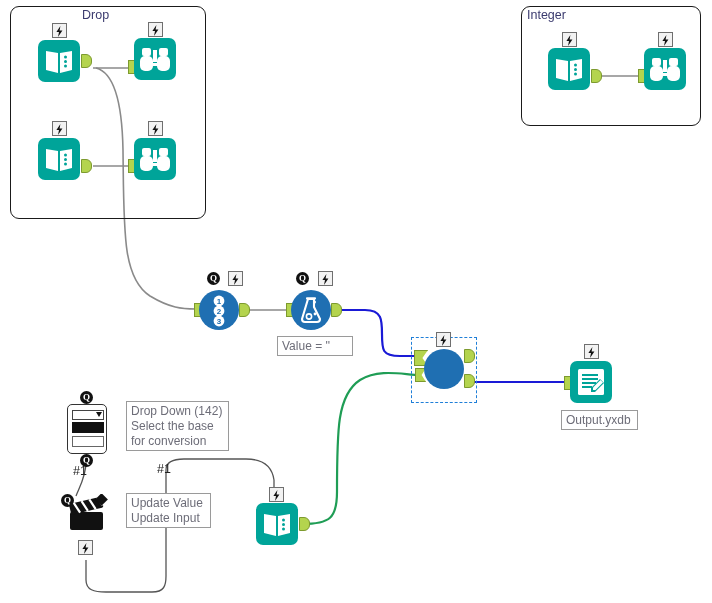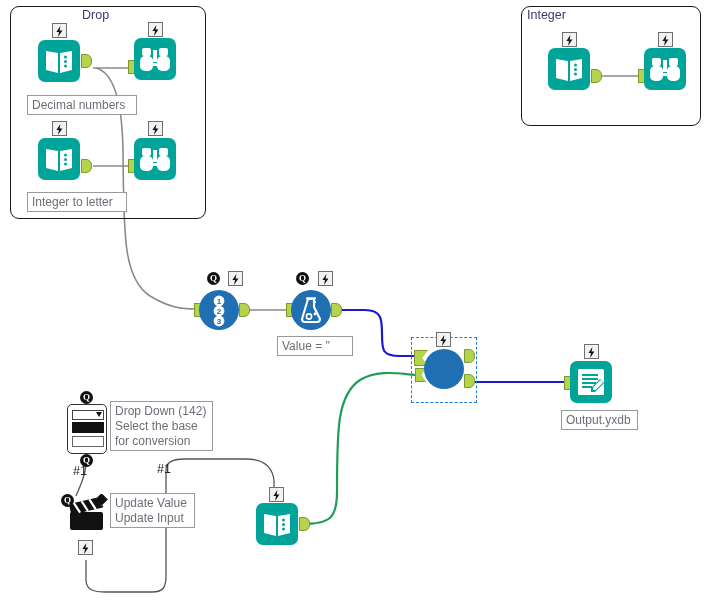--- a/index.html
+++ b/index.html
@@ -106,20 +106,21 @@
     background: #ffffff;
     color: #6d6d78;
     font-size: 12px;
     line-height: 15px;
     padding: 2px 4px;
     white-space: pre;
     box-sizing: border-box;
   }
   .annot.multiline {
     white-space: normal;
+    margin-left: 16px;
   }
   .hash-label {
     position: absolute;
     font-size: 12.5px;
     color: #222222;
     font-family: "Liberation Sans", sans-serif;
   }
   
   #wires, #wires-top {
     position: absolute;
@@ -199,21 +200,20 @@
         <rect x="8" y="10" width="9" height="8" rx="2" fill="#ffffff"></rect>
         <rect x="25" y="10" width="9" height="8" rx="2" fill="#ffffff"></rect>
         <rect x="19" y="12" width="4" height="12" fill="#ffffff"></rect>
         <rect x="6" y="18" width="13" height="15" rx="5" fill="#ffffff"></rect>
         <rect x="23" y="18" width="13" height="15" rx="5" fill="#ffffff"></rect>
         <rect x="19" y="25" width="4" height="3" fill="#ffffff"></rect>
       </svg>
     </div>
   </div>
 
-  <div class="annot" style="left:27px; top:95px; width:110px; height:20px;">Decimal numbers</div>
 
   <div class="tool" style="left:38px; top:138px;">
     <div class="badge-lightning" style="left:14px; top:-17px;">
       <svg width="13" height="13" viewBox="0 0 13 13">
           <path d="M7.4 1 L3.4 7 L6 7 L5 12 L9.4 5.6 L6.6 5.6 Z" fill="#111"></path>
         </svg>
     </div>
     <div class="teal-icon" style="left:0; top:0;">
       <svg width="42" height="42" viewBox="0 0 42 42">
         <path d="M8 11 L20 13 L20 33 L8 30 Z" fill="#ffffff"></path>
@@ -239,21 +239,20 @@
         <rect x="8" y="10" width="9" height="8" rx="2" fill="#ffffff"></rect>
         <rect x="25" y="10" width="9" height="8" rx="2" fill="#ffffff"></rect>
         <rect x="19" y="12" width="4" height="12" fill="#ffffff"></rect>
         <rect x="6" y="18" width="13" height="15" rx="5" fill="#ffffff"></rect>
         <rect x="23" y="18" width="13" height="15" rx="5" fill="#ffffff"></rect>
         <rect x="19" y="25" width="4" height="3" fill="#ffffff"></rect>
       </svg>
     </div>
   </div>
 
-  <div class="annot" style="left:27px; top:192px; width:100px; height:20px;">Integer to letter</div>
 
   <div class="container-box" style="left:521px; top:6px; width:180px; height:120px;"></div>
   <div class="container-title" style="left:527px; top:8px;">Integer</div>
 
   <div class="tool" style="left:548px; top:48px;">
     <div class="badge-lightning" style="left:14px; top:-16px;">
       <svg width="13" height="13" viewBox="0 0 13 13">
           <path d="M7.4 1 L3.4 7 L6 7 L5 12 L9.4 5.6 L6.6 5.6 Z" fill="#111"></path>
         </svg>
     </div>

